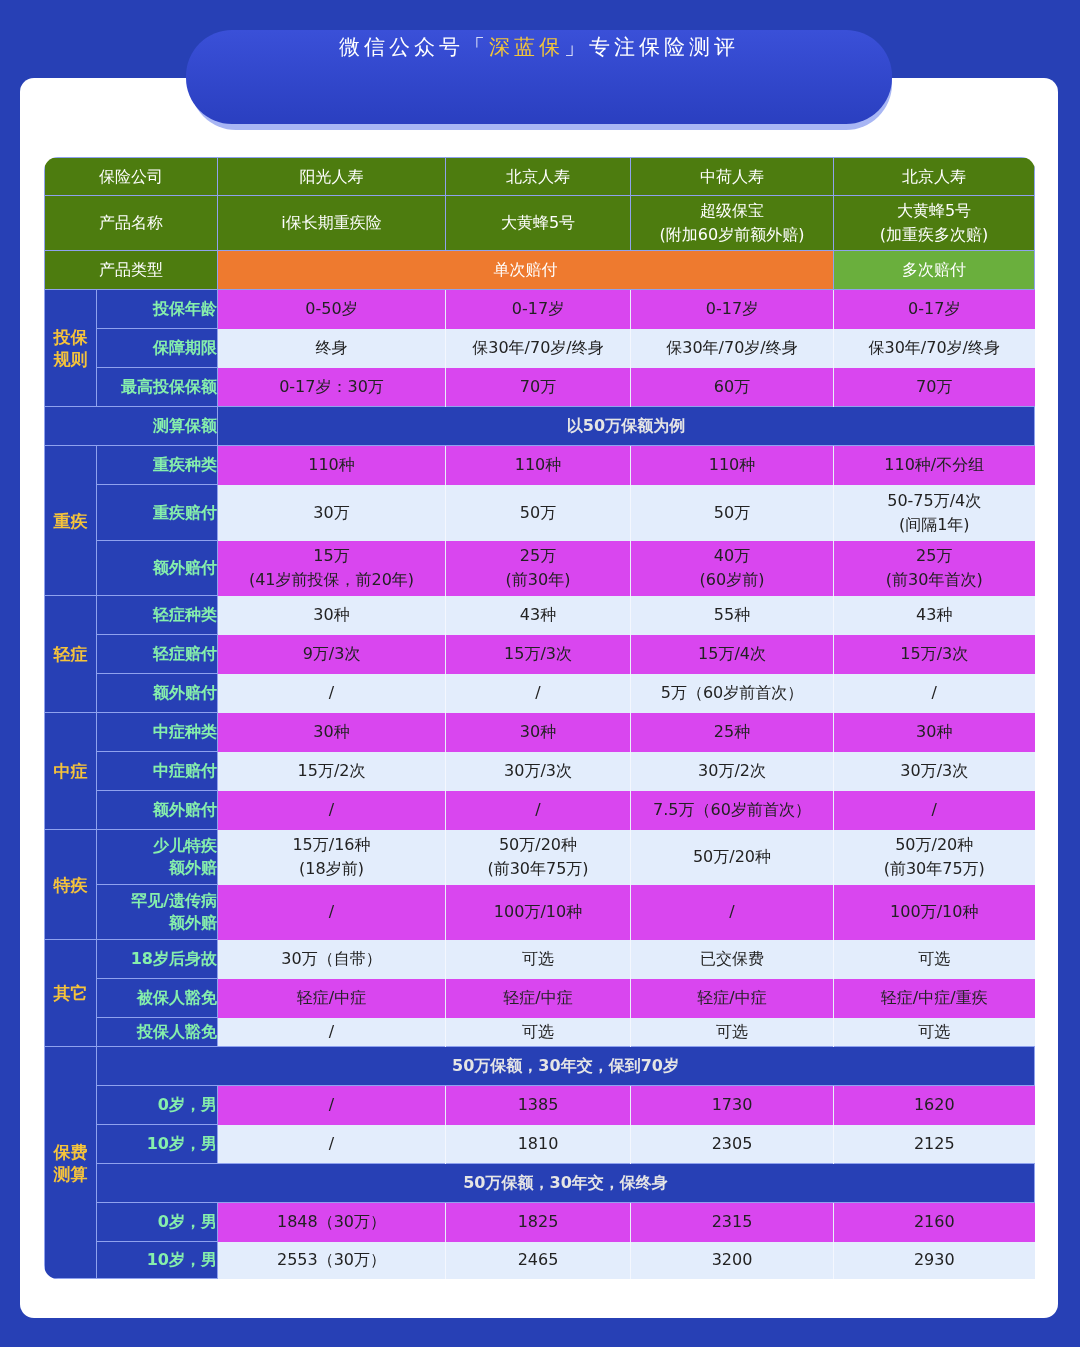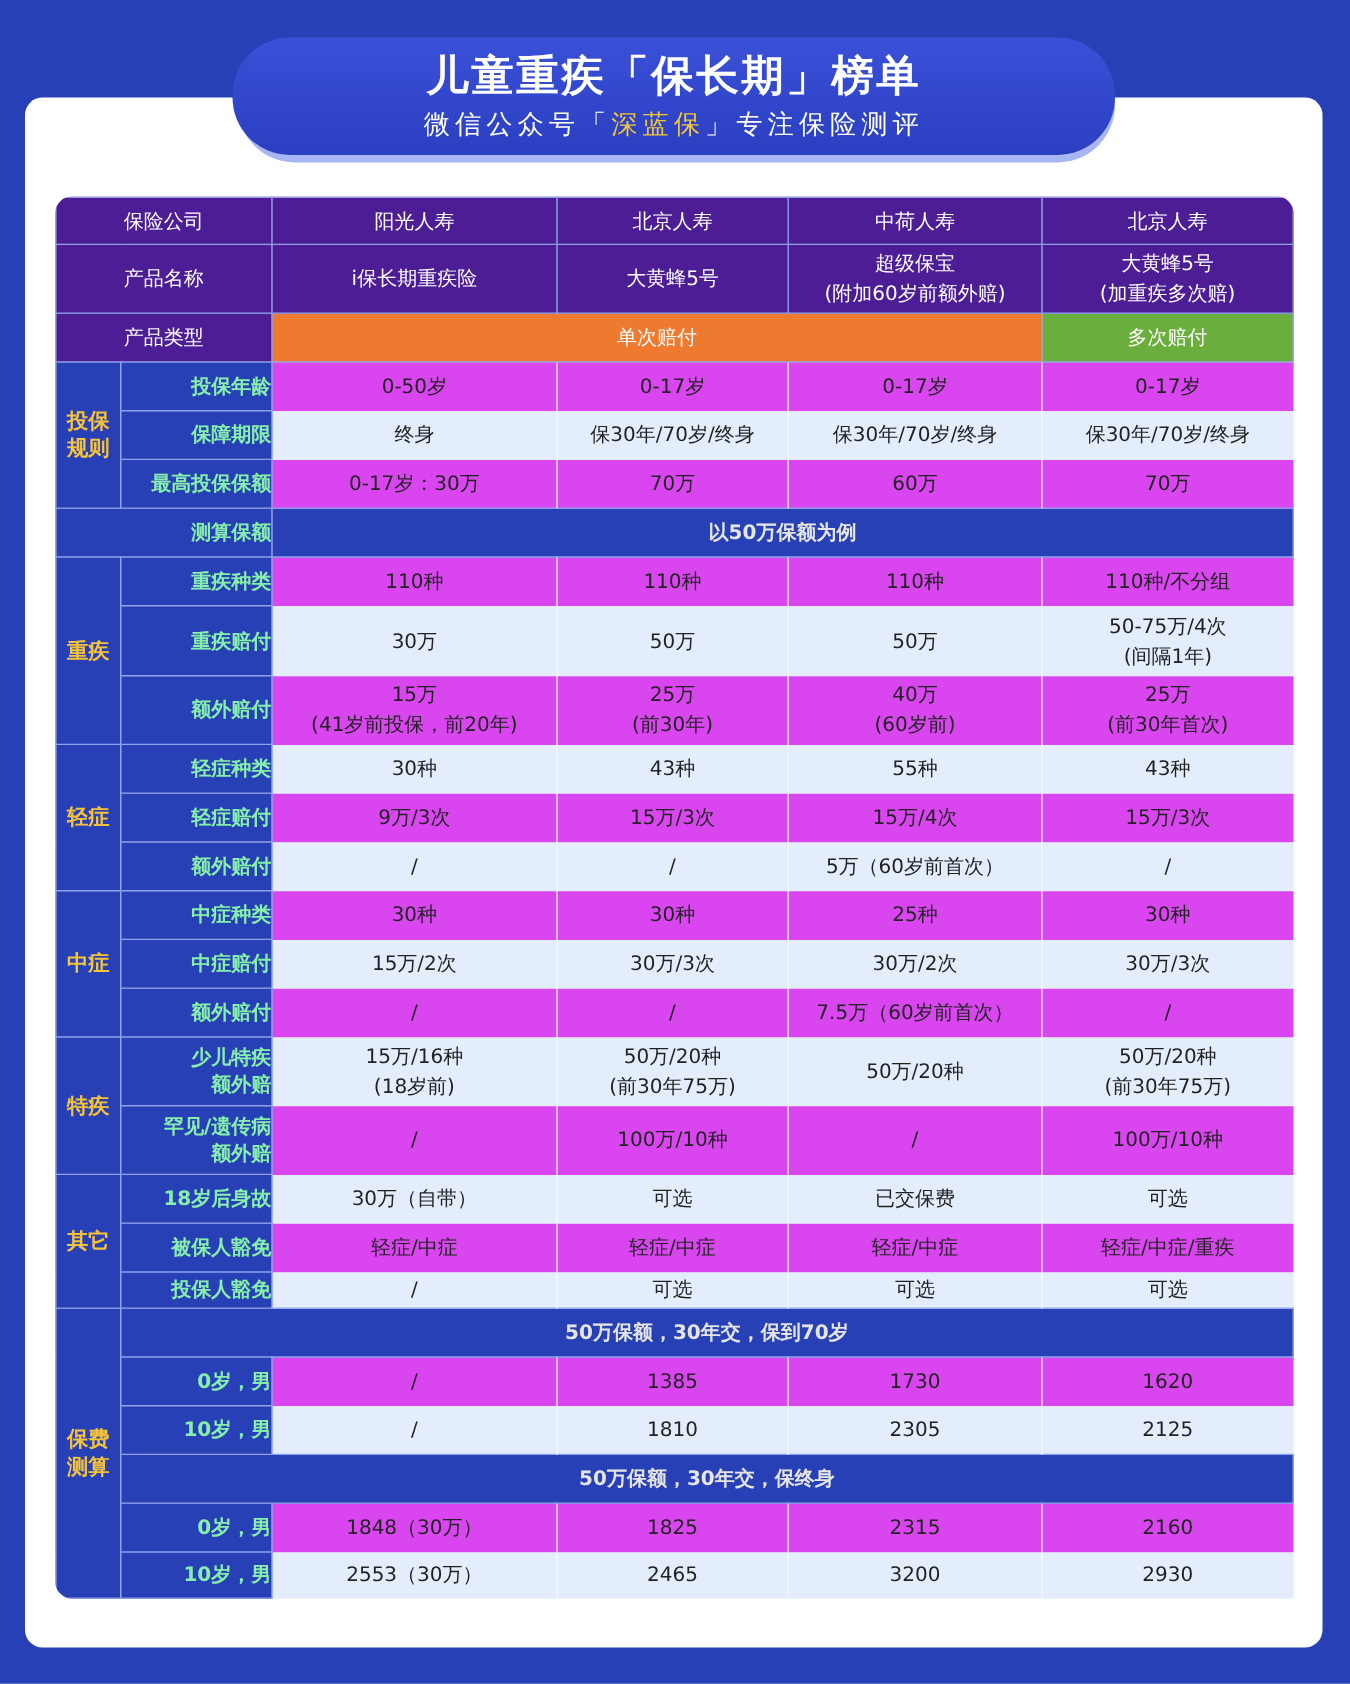--- a/index.html
+++ b/index.html
@@ -8,36 +8,35 @@
   .card{position:absolute;left:20px;top:78px;width:1038px;height:1240px;background:#ffffff;border-radius:14px;}
   .pill-shadow{position:absolute;left:190px;top:38px;width:702px;height:92px;background:#a8b6f4;border-radius:46px;}
   .pill{position:absolute;left:186px;top:30px;width:706px;height:94px;border-radius:46px;
         background:linear-gradient(180deg,#3a50d8 0%,#2a3fc0 100%);text-align:center;color:#fff;}
   .pill .t1{font-size:34px;font-weight:bold;letter-spacing:2px;margin-top:10px;line-height:42px;}
   .pill .t2{font-size:21px;letter-spacing:4px;line-height:30px;margin-top:2px;}
   .pill .hl{color:#f2c53a;}
   table{position:absolute;left:44px;top:157px;width:990px;border-collapse:collapse;table-layout:fixed;
         border-radius:14px 14px 0 14px;overflow:hidden;}
   td{text-align:center;vertical-align:middle;font-size:16px;color:#222;padding:0;line-height:24px;}
-  td.hd{background:#4c1d95;color:#fff;border:1px solid #8fa2ee;font-size:16px;}
+  td.hd{background:#4d7c0f;color:#fff;border:1px solid #8fa2ee;font-size:16px;}
   td.lbl{background:#2740b5;color:#86efac;font-weight:bold;border:1px solid #8fa2ee;text-align:right;}
   td.grp{background:#2740b5;color:#f5c33b;font-weight:bold;border:1px solid #8fa2ee;font-size:17px;line-height:22px;}
   td.orange{background:#ee7a2f;color:#fff;border:1px solid #8fa2ee;}
   td.green{background:#6aaf3d;color:#fff;border:1px solid #8fa2ee;margin-left:37px;}
   td.band{background:#2740b5;color:#e5e5e5;font-weight:bold;border:1px solid #8fa2ee;margin-top:12px;}
   tr.w td.v{background:#d946ef;border-left:1px solid #e8eef9;}
   tr.b td.v{background:#e3edfc;border-left:1px solid #f4f7fe;}
 </style>
 </head>
 <body>
 
 <div class="card"></div>
 <div class="pill-shadow"></div>
 <div class="pill">
-  <div class="t1">儿童重疾「保长期」榜单</div>
   <div class="t2"><span>微信公众号「</span><span class="hl">深蓝保</span><span>」专注保险测评</span></div>
 </div>
 
 <table>
   <colgroup>
     <col style="width:52px">
       <col style="width:121px">
       <col style="width:228px">
     <col style="width:185px">
       <col style="width:203px">

